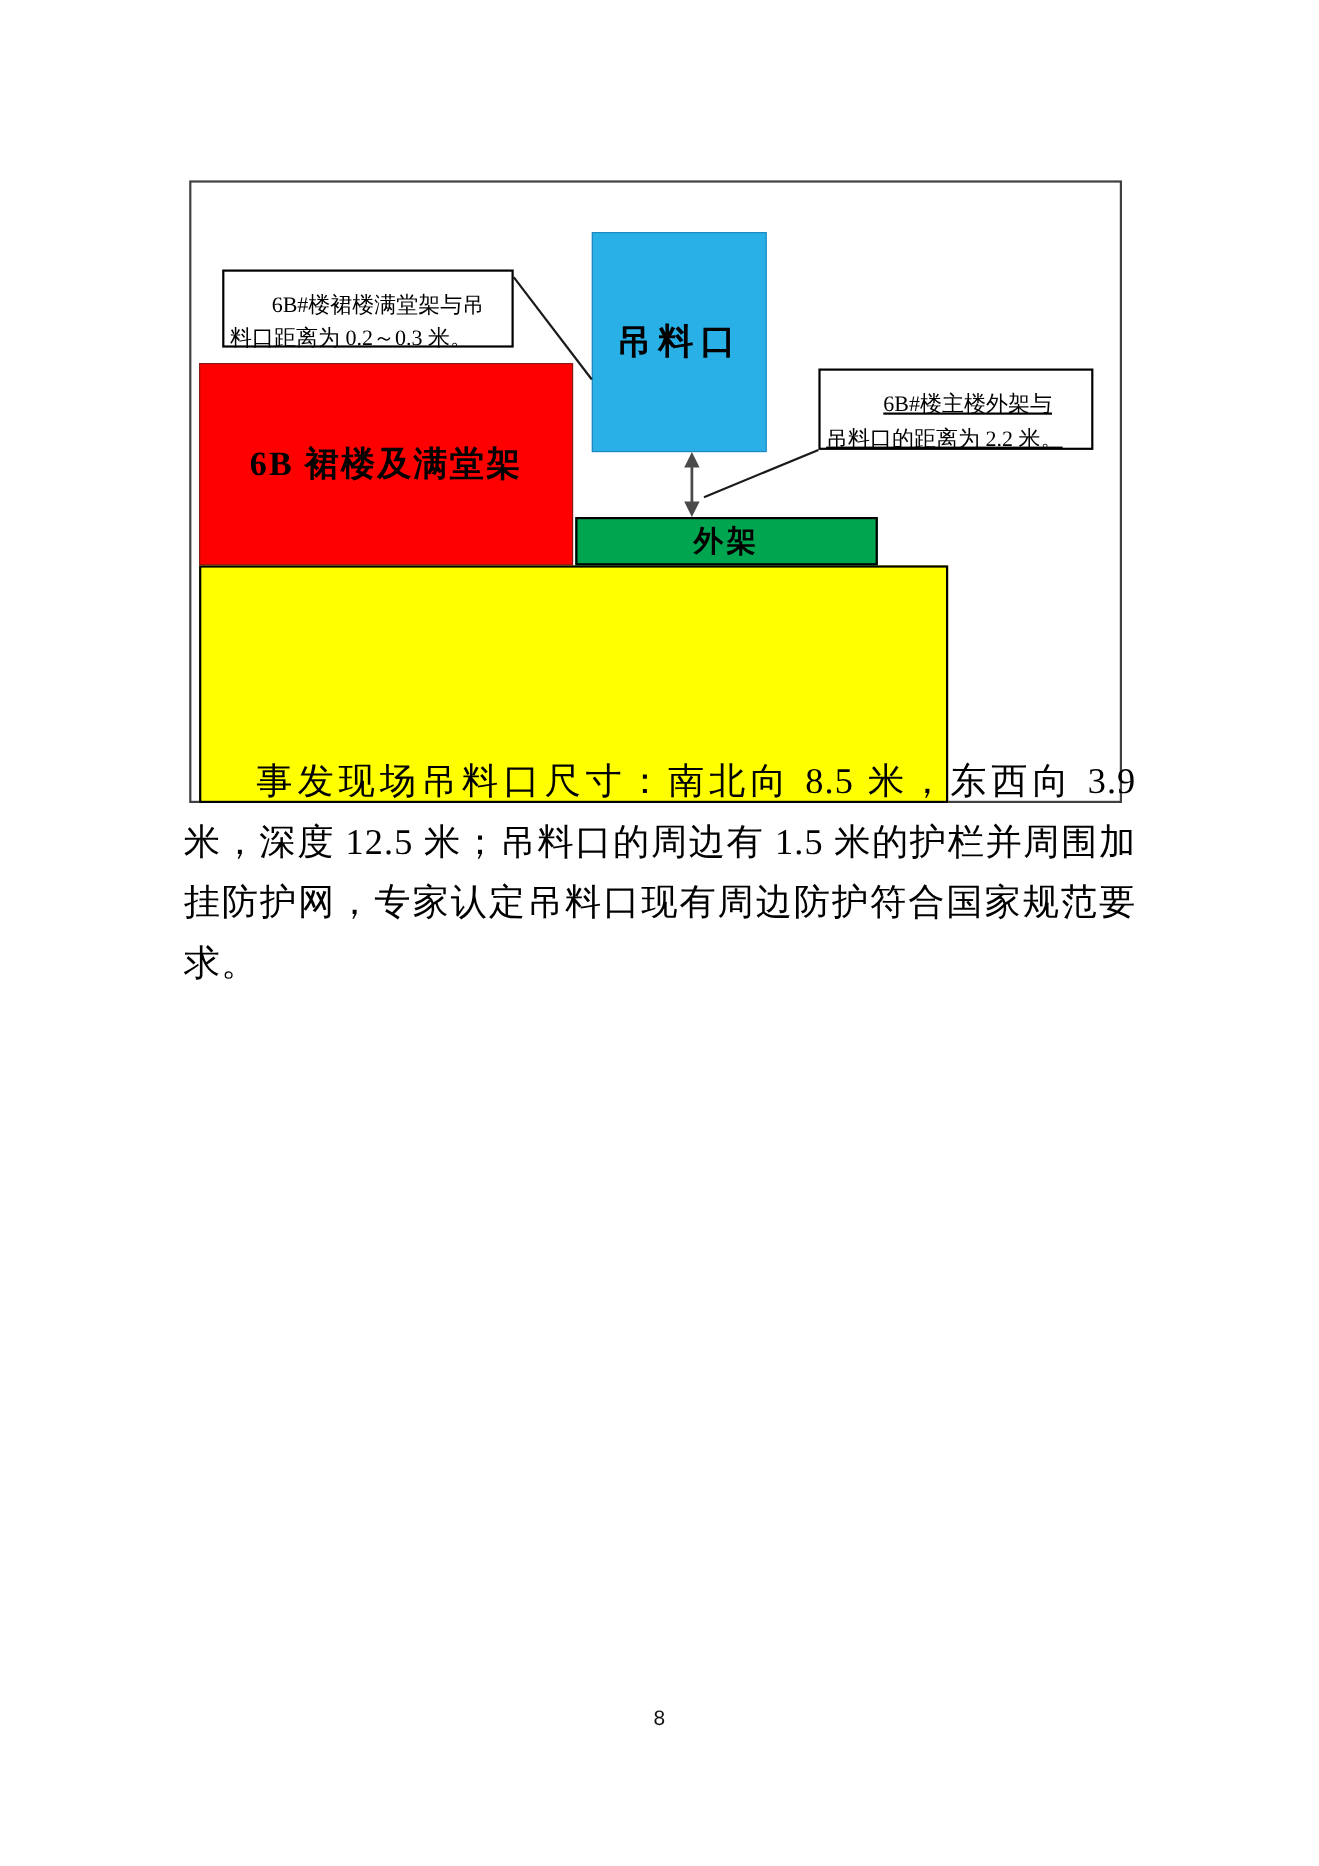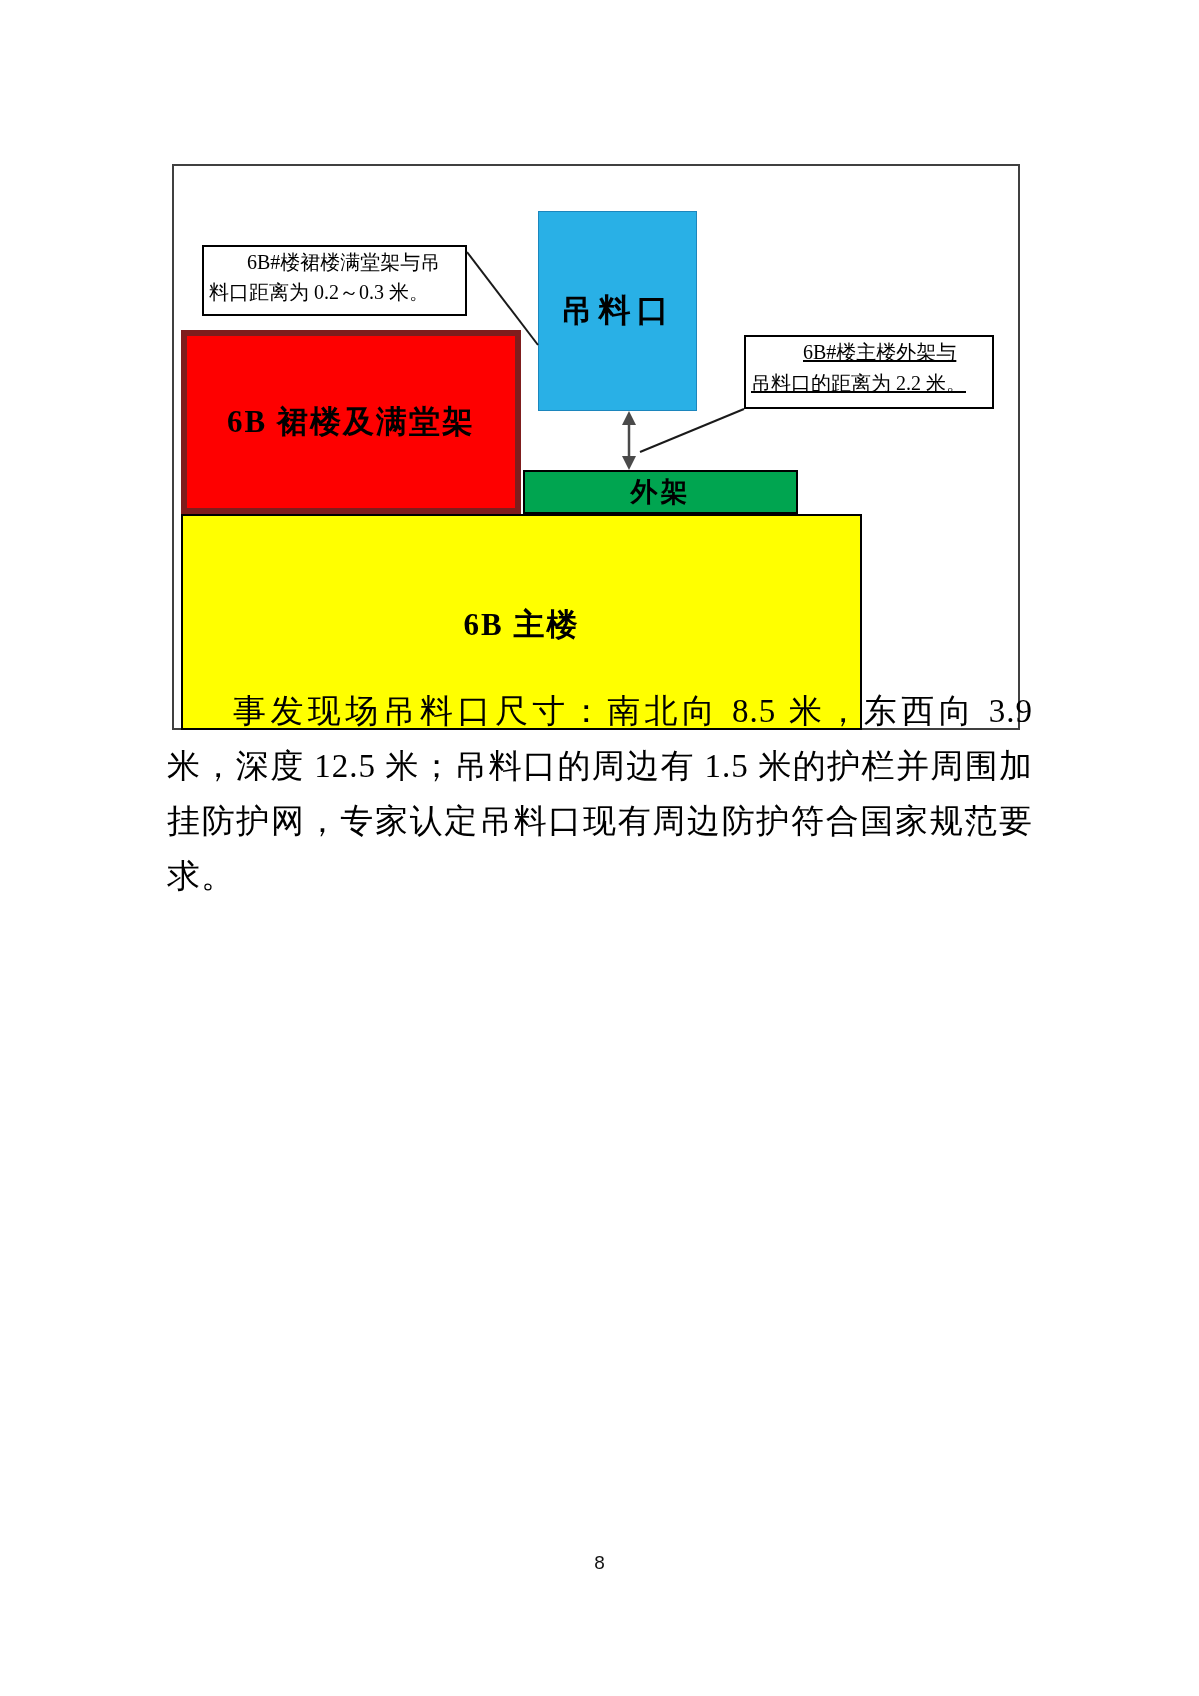--- a/index.html
+++ b/index.html
@@ -29,36 +29,36 @@
   .box-label {
     font-weight: bold;
     font-size: 31px;
     letter-spacing: 2px;
     color: #000;
     white-space: nowrap;
   }
 
   .box-blue  { left: 364px; top: 45px;  width: 159px; height: 200px; border: 1px solid #1c86bd; }
   .box-blue .box-label { font-size: 32px; letter-spacing: 6px; }
-  .box-red   { left: 7px;   top: 164px; width: 340px; height: 184px; border: 6px solid #7f1d1d; }
+  .box-red   { left: 7px;   top: 164px; width: 340px; height: 184px; border: 1px solid #7f1d1d; }
   .box-green { left: 349px; top: 304px; width: 275px; height: 44px;  border: 2px solid #000; }
   .box-green .box-label { font-size: 27px; letter-spacing: 3px; }
   .box-yellow{ left: 7px;   top: 348px; width: 681px; height: 216px; border: 2px solid #000; }
 
   .yellow-label {
     left: 7px; top: 438px; width: 681px;
     text-align: center;
   }
 
   .callout {
     background: #fff;
     border: 2px solid #000;
     font-size: 20px;
     line-height: 30px;
-    padding: 0 5px;
+    padding: 16px 5px;
     color: #000;
   }
   .callout-left  { left: 28px;  top: 79px;  width: 265px; height: 71px; }
   .callout-right { left: 570px; top: 169px; width: 250px; height: 74px; line-height: 31px; text-decoration: underline; }
   .callout .indent1 { text-indent: 38px; }
   .callout-right .indent1 { text-indent: 52px; }
 
   .caption-box {
     left: 256px; top: 488px; width: 402px; height: 74px;
     background: #fff;
@@ -117,23 +117,20 @@
 
 <div class="page">
 
   <div class="figure-frame">
 
     <div class="abs box box-red" style="background-color: rgb(254, 0, 0);">
       <span class="box-label">6B 裙楼及满堂架</span>
     </div>
 
     <div class="abs box-yellow" style="background-color: rgb(255, 255, 0);"></div>
-    <div class="abs yellow-label">
-      <span class="box-label">6B 主楼</span>
-    </div>
 
     <div class="abs box box-green" style="background-color: rgb(0, 165, 80);">
       <span class="box-label">外架</span>
     </div>
 
     <div class="abs box box-blue" style="background-color: rgb(41, 176, 230);">
       <span class="box-label">吊料口</span>
     </div>
 
     <div class="abs callout callout-left">

